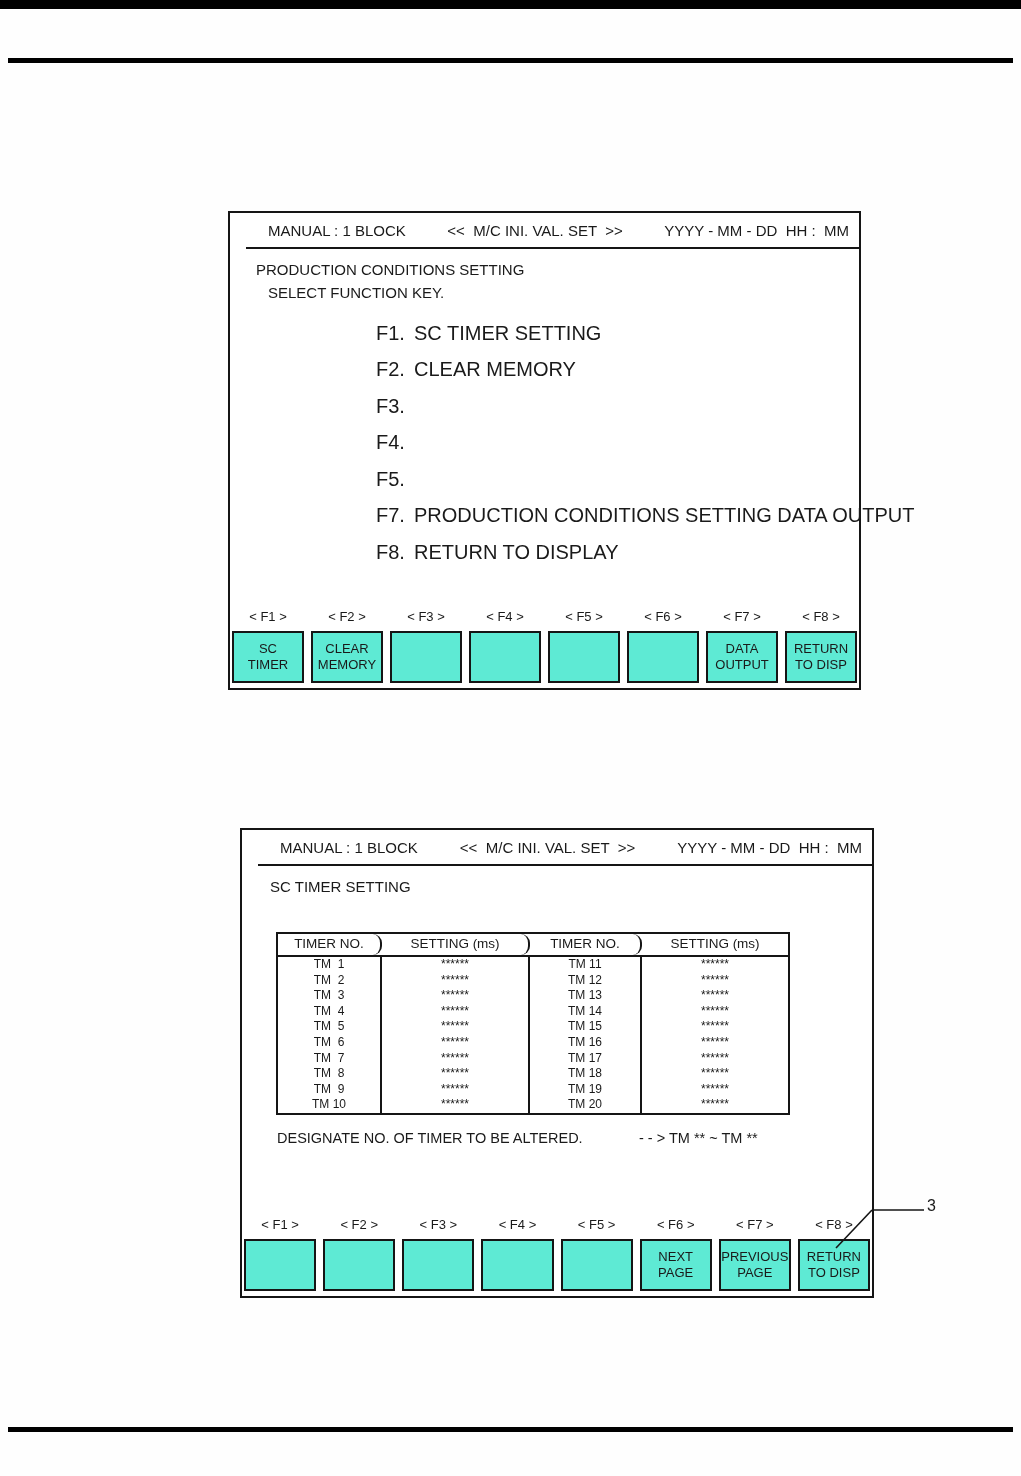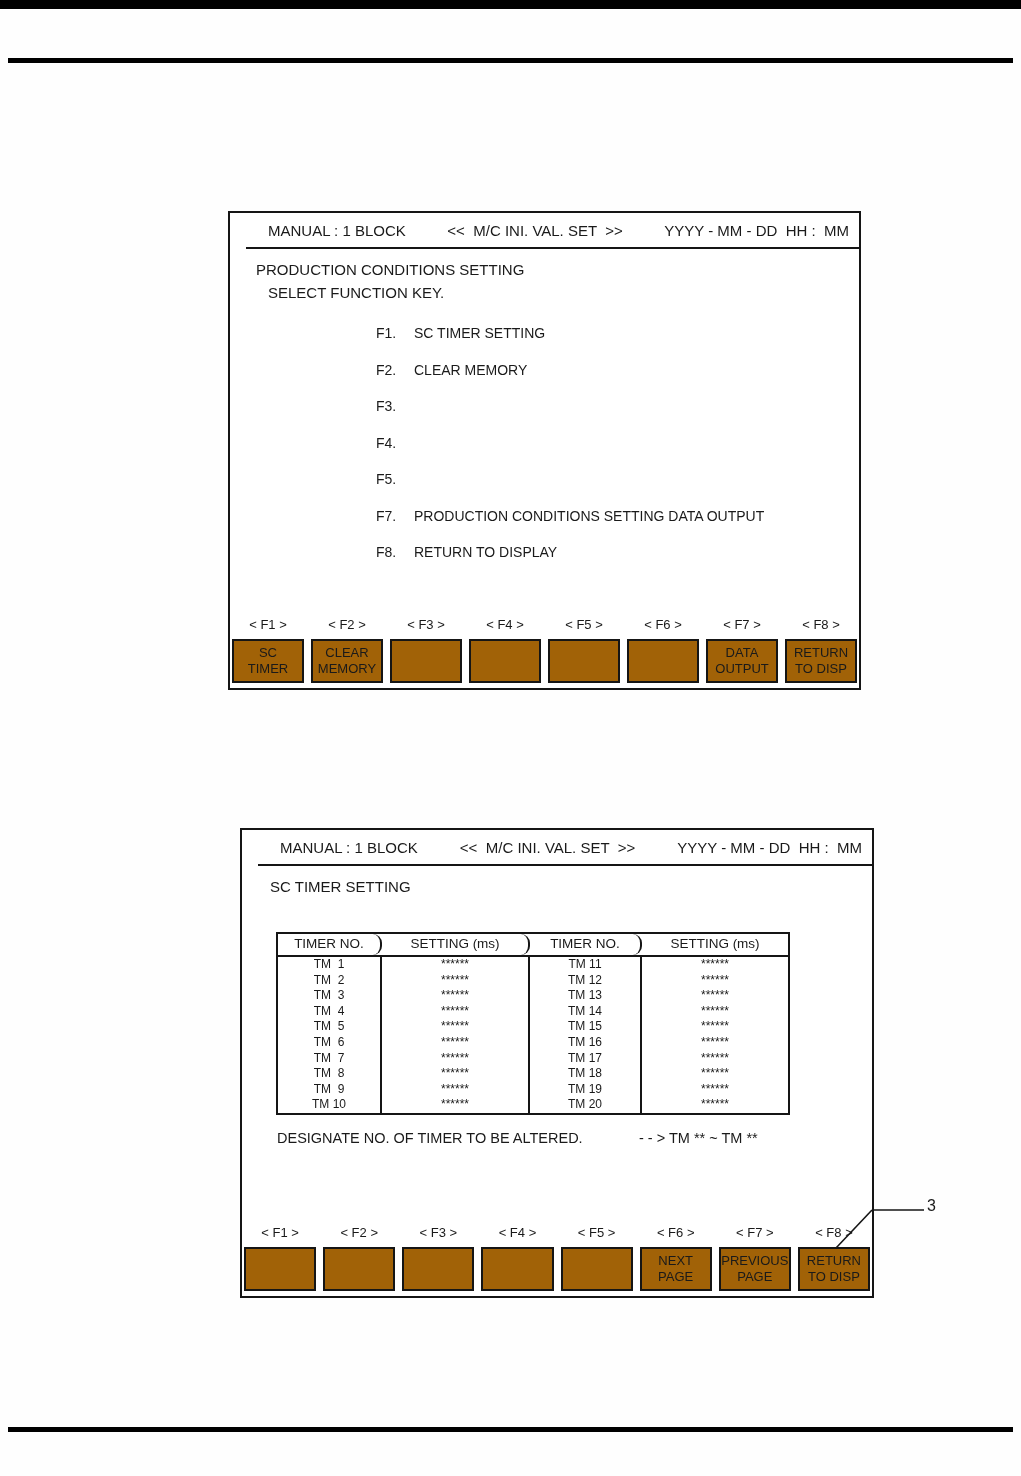--- a/index.html
+++ b/index.html
@@ -25,29 +25,29 @@
     display:flex; align-items:center; justify-content:space-between;
     padding:0 10px 0 22px; border-bottom:2px solid #151515;
     font-size:15px;
   }
   .scr-header span { white-space:pre; }
 
   .s1-title { position:absolute; left:26px; top:48px; font-size:15px; white-space:pre; }
   .s1-subtitle { position:absolute; left:38px; top:71px; font-size:15px; white-space:pre; }
 
   .fn-list { position:absolute; left:146px; top:102px; right:8px; }
-  .fn-row { height:36.5px; display:flex; align-items:center; font-size:14px; }
+  .fn-row { height:36.5px; display:flex; align-items:center; font-size:20px; }
   .fn-key { width:38px; flex:none; }
   .fn-label { white-space:pre; }
 
   .fkey-bar { position:absolute; left:2px; right:2px; bottom:5px; display:flex; gap:7px; }
   .fkey-col { flex:1; display:flex; flex-direction:column; min-width:0; }
   .fkey-label { text-align:center; font-size:13px; margin-bottom:7px; white-space:pre; }
   .fkey-box {
-    height:44px; border:2px solid #151515; background:#a16207;
+    height:52px; border:2px solid #151515; background:#5eead4;
     display:flex; align-items:center; justify-content:center;
     text-align:center; font-size:13px; line-height:1.25; white-space:pre-line;
   }
   .fkey-box.small-font { font-size:13px; }
 
   .s2-title { position:absolute; left:28px; top:48px; font-size:15px; white-space:pre; }
 
   .tm-table { position:absolute; left:34px; top:102px; width:514px; border:2px solid #151515; }
   .tm-head { display:flex; border-bottom:2px solid #151515; }
   .tm-head > div { font-size:13.5px; line-height:16px; text-align:center; padding:2px 0 3px; white-space:pre;border-radius:9px; }

